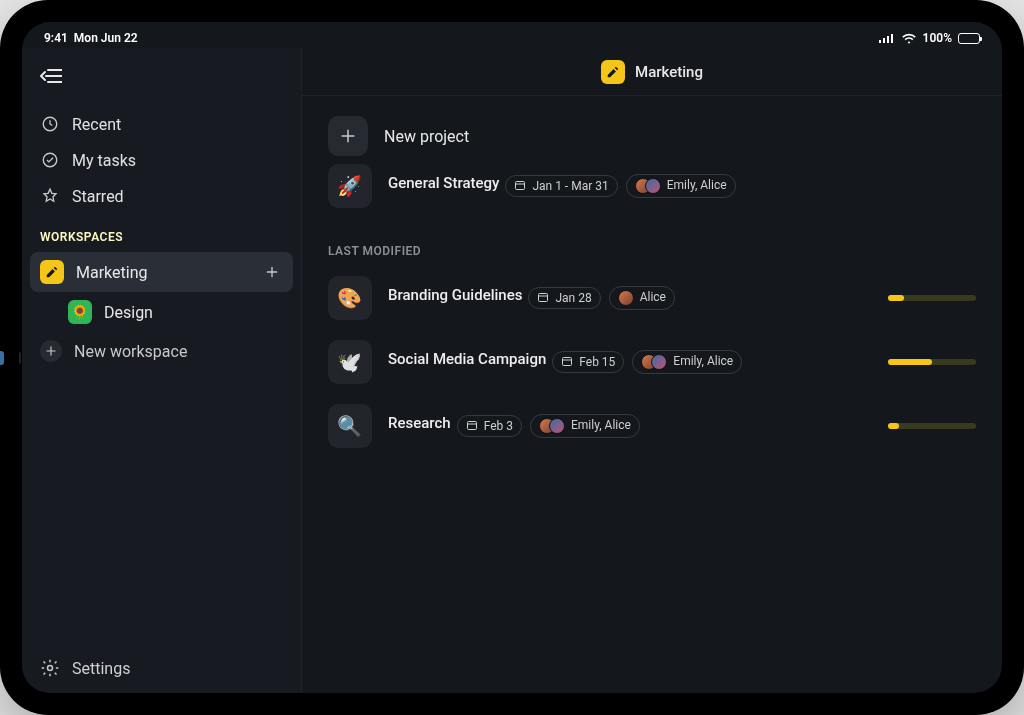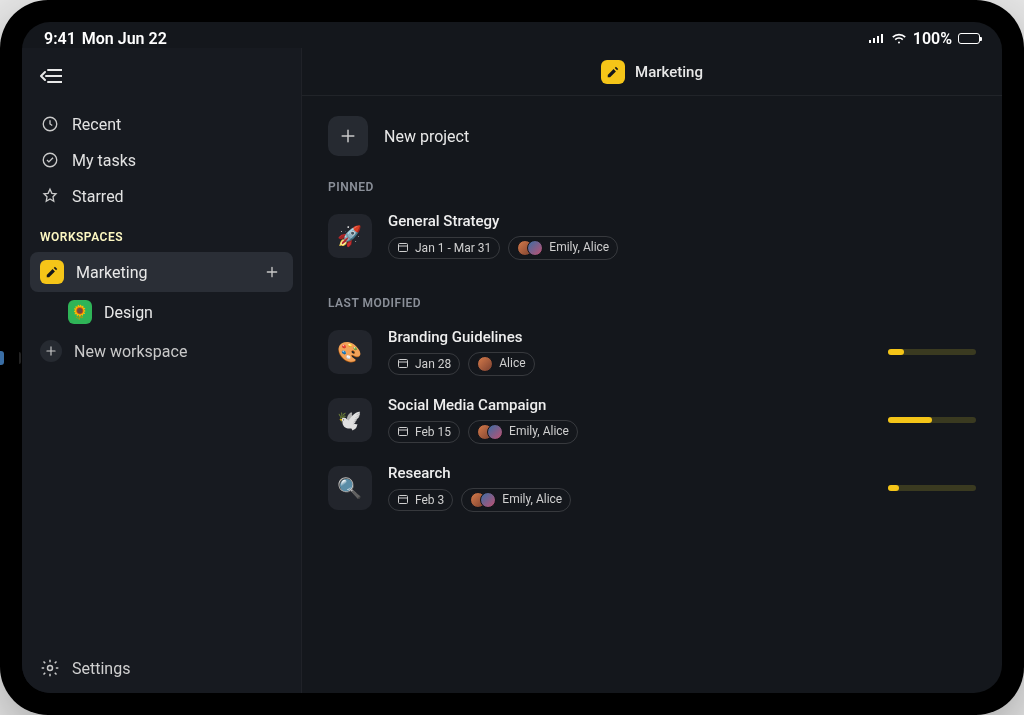--- a/index.html
+++ b/index.html
@@ -1,20 +1,20 @@
 <!DOCTYPE html>
 <html><head>
   <meta charset="utf-8">
   <style>
     * { margin: 0; padding: 0; box-sizing: border-box; font-family: -apple-system, BlinkMacSystemFont, 'Segoe UI', Roboto, sans-serif; }
     body { background: #e8e8e8; display: flex; align-items: center; justify-content: center; min-height: 100vh; }
     .device-frame { width: 1024px; height: 715px; background: #000; border-radius: 48px; padding: 22px; box-shadow: 0 20px 60px rgba(0,0,0,0.3); position: relative; }
     .device-frame::before { content: ""; position: absolute; left: 0; top: 50%; transform: translateY(-50%); width: 4px; height: 14px; background: #3a6ea5; border-radius: 0 3px 3px 0; box-shadow: 18px 0 0 -1px #222; }
     .screen { width: 100%; height: 100%; background: #14171c; border-radius: 28px; overflow: hidden; display: flex; flex-direction: column; color: #e8e8e8; }
-    .status-bar { height: 20px; display: flex; align-items: center; justify-content: space-between; padding: 0 22px; margin-top: 6px; font-size: 16px; font-weight: 600; color: #fff; }
+    .status-bar { height: 20px; display: flex; align-items: center; justify-content: space-between; padding: 0 22px; margin-top: 6px; font-size: 12px; font-weight: 600; color: #fff; }
     .status-left { display: flex; gap: 6px; align-items: baseline; }
     .status-right { display: flex; align-items: center; gap: 6px; }
     .battery-shell { width: 22px; height: 11px; border: 1.2px solid #fff; border-radius: 3px; position: relative; }
     .battery-shell::after { content: ""; position: absolute; right: -3px; top: 3px; width: 2px; height: 4px; background: #fff; border-radius: 0 1px 1px 0; }
     .battery-fill { height: 100%; background: #fff; border-radius: 1px; width: 100%; }
     .app { flex: 1; display: flex; }
 
     
     .sidebar { width: 280px; background: #171a20; display: flex; flex-direction: column; padding-top: 8px; border-right: 1px solid rgba(255,255,255,0.04); }
     .sidebar-top { padding: 12px 18px 6px; }
@@ -40,21 +40,21 @@
     .main-header { height: 48px; display: flex; align-items: center; justify-content: center; border-bottom: 1px solid rgba(255,255,255,0.06); gap: 10px; }
     .main-header .ws-icon { width: 24px; height: 24px; }
     .main-header .title { font-weight: 500; font-size: 15px; }
     .content { flex: 1; padding: 20px 26px; overflow: auto; }
     .new-project { display: inline-flex; align-items: center; gap: 16px; cursor: pointer; }
     .np-btn { width: 40px; height: 40px; border-radius: 10px; background: #262a31; display: flex; align-items: center; justify-content: center; color: #c9c9c9; }
     .sect-label { font-size: 12px; font-weight: 600; letter-spacing: 0.5px; color: #8a8f98; text-transform: uppercase; margin: 24px 0 10px; }
 
     .project-row { display: flex; align-items: center; gap: 16px; padding: 8px 0 12px; cursor: pointer; }
     .proj-icon { width: 44px; height: 44px; border-radius: 10px; background: #22252c; display: flex; align-items: center; justify-content: center; font-size: 20px; flex-shrink: 0; }
-    .proj-main { display: flex; flex-direction: column; gap: 6px; }
+    .proj-main { display: flex; flex-direction: row; gap: 6px; }
     .proj-title { font-size: 15px; font-weight: 500; color: #eee; }
     .proj-meta { display: flex; gap: 8px; align-items: center; }
     .chip { display: inline-flex; align-items: flex-start; gap: 6px; padding: 3px 8px; border: 1px solid rgba(255,255,255,0.15); border-radius: 12px; font-size: 12px; color: #cfcfcf; }
     .chip .cal-icon { width: 12px; height: 12px; }
     .avatar-pair { display: inline-flex; }
     .av { width: 16px; height: 16px; border-radius: 50%; border: 1px solid #14151a; }
     .av.a1 { background: linear-gradient(135deg, #d67b4a, #7a4030); }
     .av.a2 { background: linear-gradient(135deg, #3a6ea5, #c05070); margin-left: -6px; }
     .progress-wrap { margin-left: auto; width: 88px; height: 6px; background: #3a3a20; border-radius: 3px; position: relative; }
     .progress-fill { height: 100%; border-radius: 3px; background: #f5c518; }
@@ -187,21 +187,20 @@
         <div class="content">
           <div class="new-project">
             <span class="np-btn">
               <svg width="20" height="20" viewBox="0 0 24 24" stroke="#c9c9c9" stroke-width="1.8" stroke-linecap="round">
                   <path d="M12 5v14 M5 12h14"></path>
                 </svg>
             </span>
             <span>New project</span>
           </div>
 
-          <div class="sect-label">PINNED</div>
 
           <div class="project-row">
             <span class="proj-icon">🚀</span>
             <div class="proj-main">
               <span class="proj-title">General Strategy</span>
               <div class="proj-meta">
                 <span class="chip">
                   <svg class="cal-icon" viewBox="0 0 24 24" fill="none" stroke="#cfcfcf" stroke-width="2">
                       <rect x="3" y="5" width="18" height="16" rx="2"></rect>
                       <path d="M3 10h18"></path>

